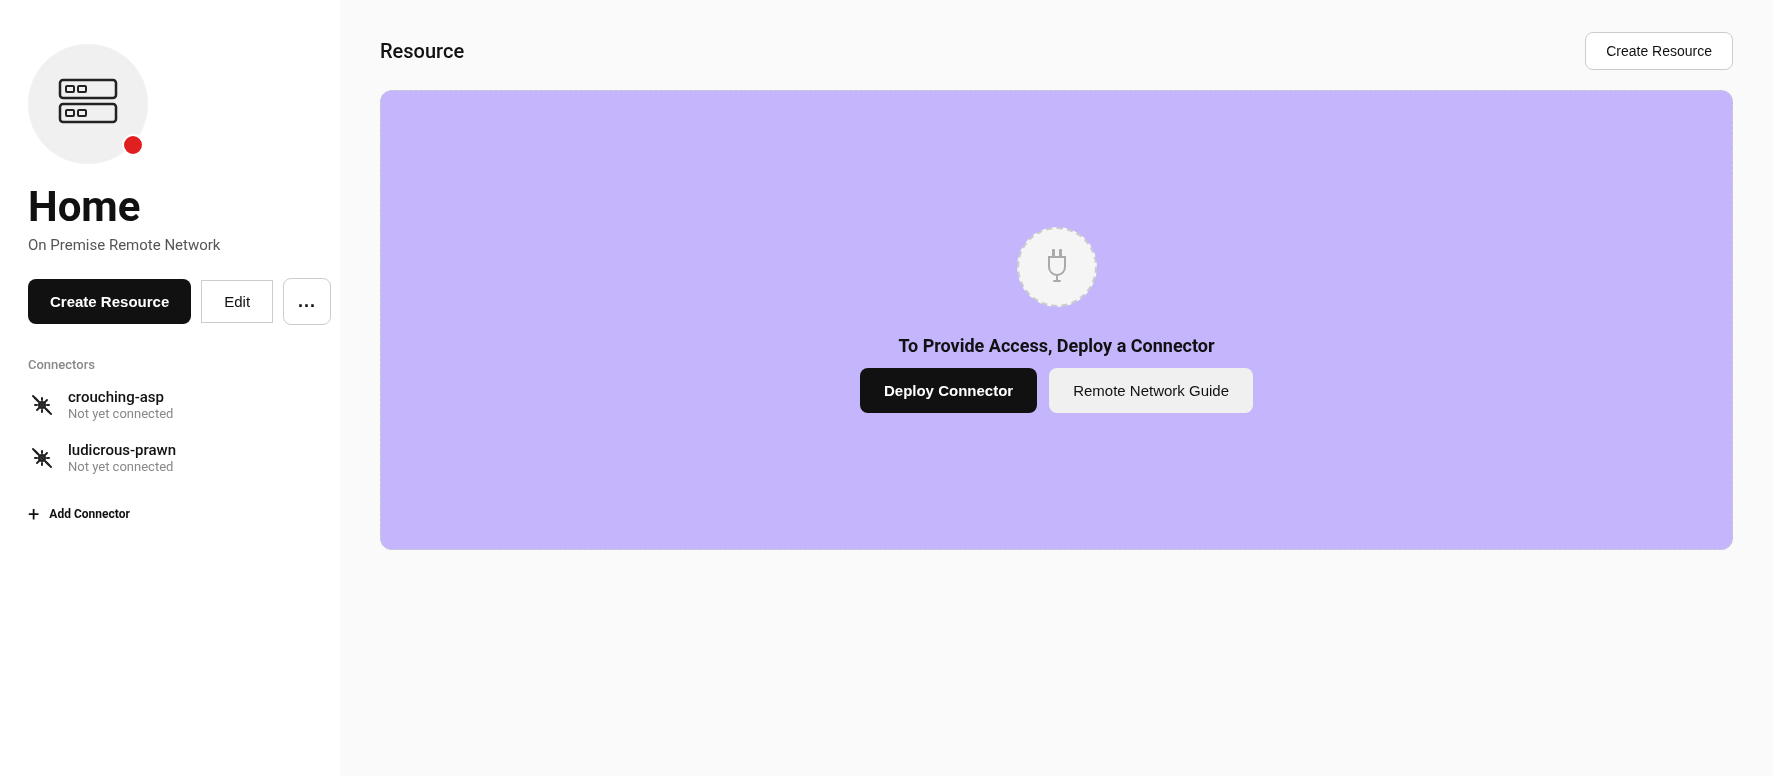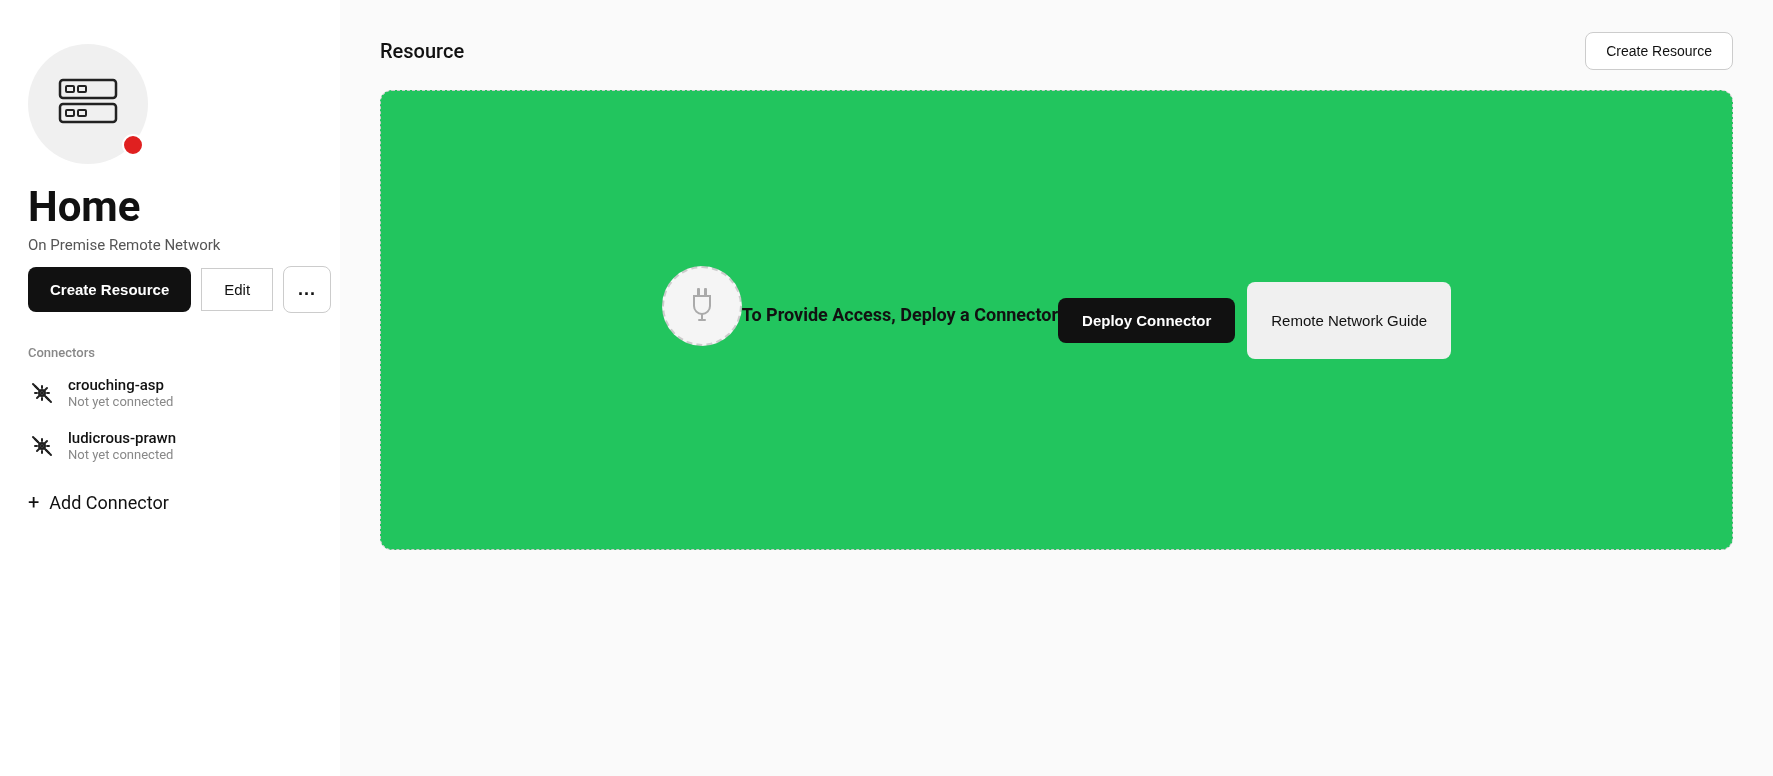--- a/index.html
+++ b/index.html
@@ -59,21 +59,21 @@
       font-size: 42px;
       font-weight: 700;
       line-height: 1.1;
       margin-bottom: 6px;
       color: #111;
     }
 
     .network-subtitle {
       font-size: 15px;
       color: #555;
-      margin-bottom: 12px;
+      margin-bottom: 24px;
     }
 
     .action-buttons {
       display: flex;
       gap: 10px;
       align-items: center;
       margin-bottom: 32px;
     }
 
     .btn-create-resource {
@@ -159,23 +159,23 @@
       cursor: pointer;
     }
 
     .add-connector-plus {
       font-size: 20px;
       font-weight: 400;
       color: #111;
     }
 
     .add-connector-label {
-      font-size: 18px;
-      color: #111;
-      font-weight: 400;
+      font-size: 12px;
+      color: #111;
+      font-weight: 700;
     }
 
     
     .main-content {
       flex: 1;
       padding: 32px 40px;
       background: #fafafa;
     }
 
     .resources-header {
@@ -198,23 +198,23 @@
       border-radius: 8px;
       padding: 10px 20px;
       font-size: 14px;
       font-weight: 500;
       cursor: pointer;
     }
 
     .empty-state-card {
       border: 1.5px dashed #ccc;
       border-radius: 12px;
-      background: #22c55e;
-      display: flex;
-      flex-direction: row;
+      background: #c4b5fd;
+      display: flex;
+      flex-direction: column;
       align-items: center;
       justify-content: center;
       padding: 60px 40px;
       text-align: center;
       min-height: 460px;
     }
 
     .plug-icon-container {
       width: 80px;
       height: 80px;
@@ -257,21 +257,21 @@
       font-size: 15px;
       font-weight: 600;
       cursor: pointer;
     }
 
     .btn-remote-guide {
       background: #f0f0f0;
       color: #111;
       border: none;
       border-radius: 8px;
-      padding: 30px 24px;
+      padding: 14px 24px;
       font-size: 15px;
       font-weight: 500;
       cursor: pointer;
     }
   </style>
 </head>
 <body>
 
 <div class="sidebar">
 

